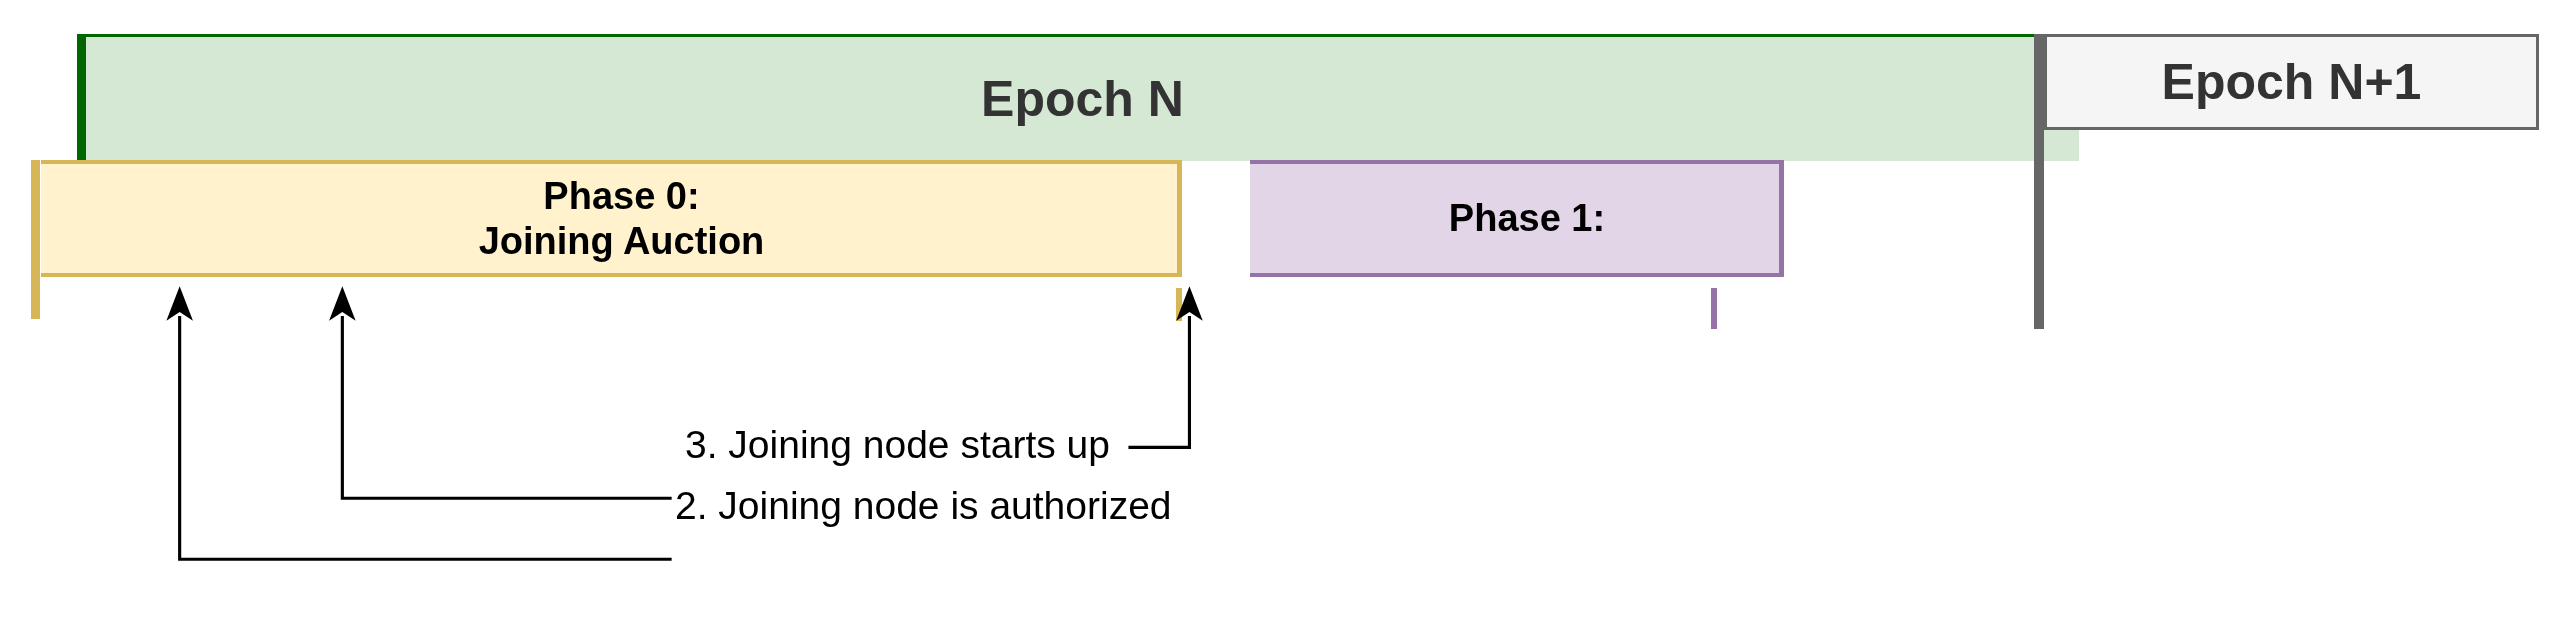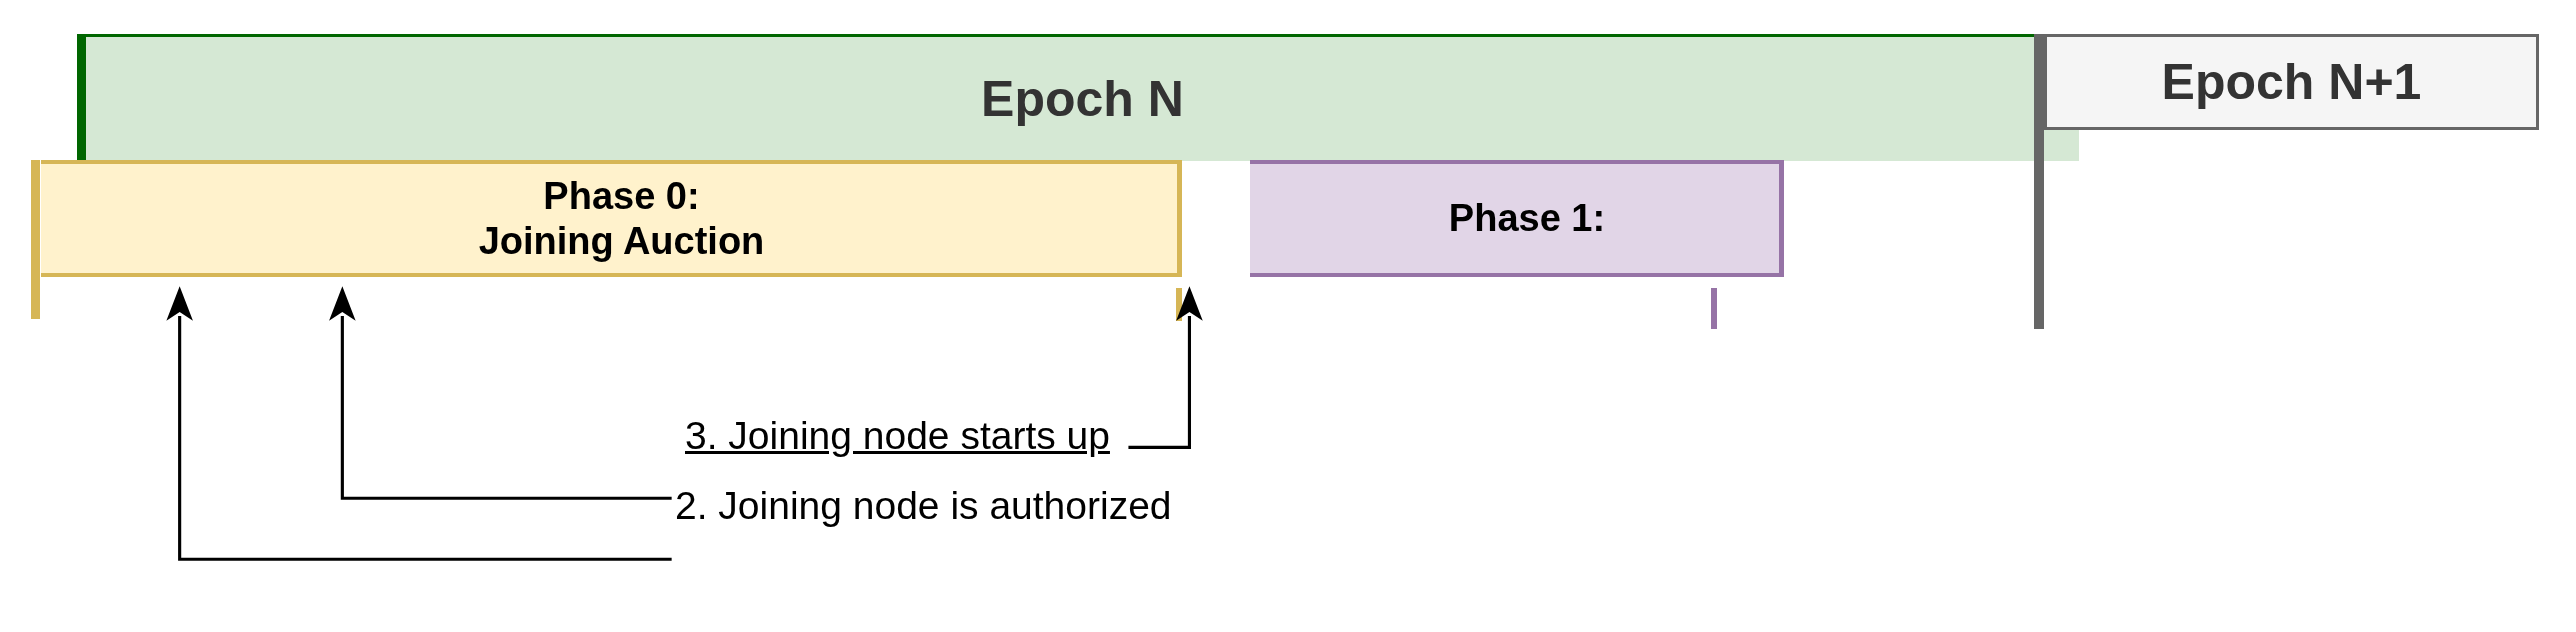--- a/index.html
+++ b/index.html
@@ -82,21 +82,21 @@
   
   svg.arrows { left: 0; top: 0; width: 2576px; height: 632px; }
   svg.arrows path.stem { stroke: var(--arrow); stroke-width: 4px; fill: none; }
   svg.arrows path.head { fill: var(--arrow); stroke: none; }
 
   
   .annotation {
     font-size: 39px; color: var(--annotation-text);
     line-height: 44px; white-space: nowrap;
   }
-  .ann-3 { left: 685px; top: 414px; text-decoration: underline; }
+  .ann-3 { left: 685px; top: 423px; }
   .ann-2 { left: 675px; top: 484px; text-align: right; }
   .ann-1 { left: 675px; top: 545px; }
 </style>
 </head>
 <body>
 
 <div id="canvas">
 
   <div class="abs epoch-n">
     <span class="epoch-label">Epoch N</span>

